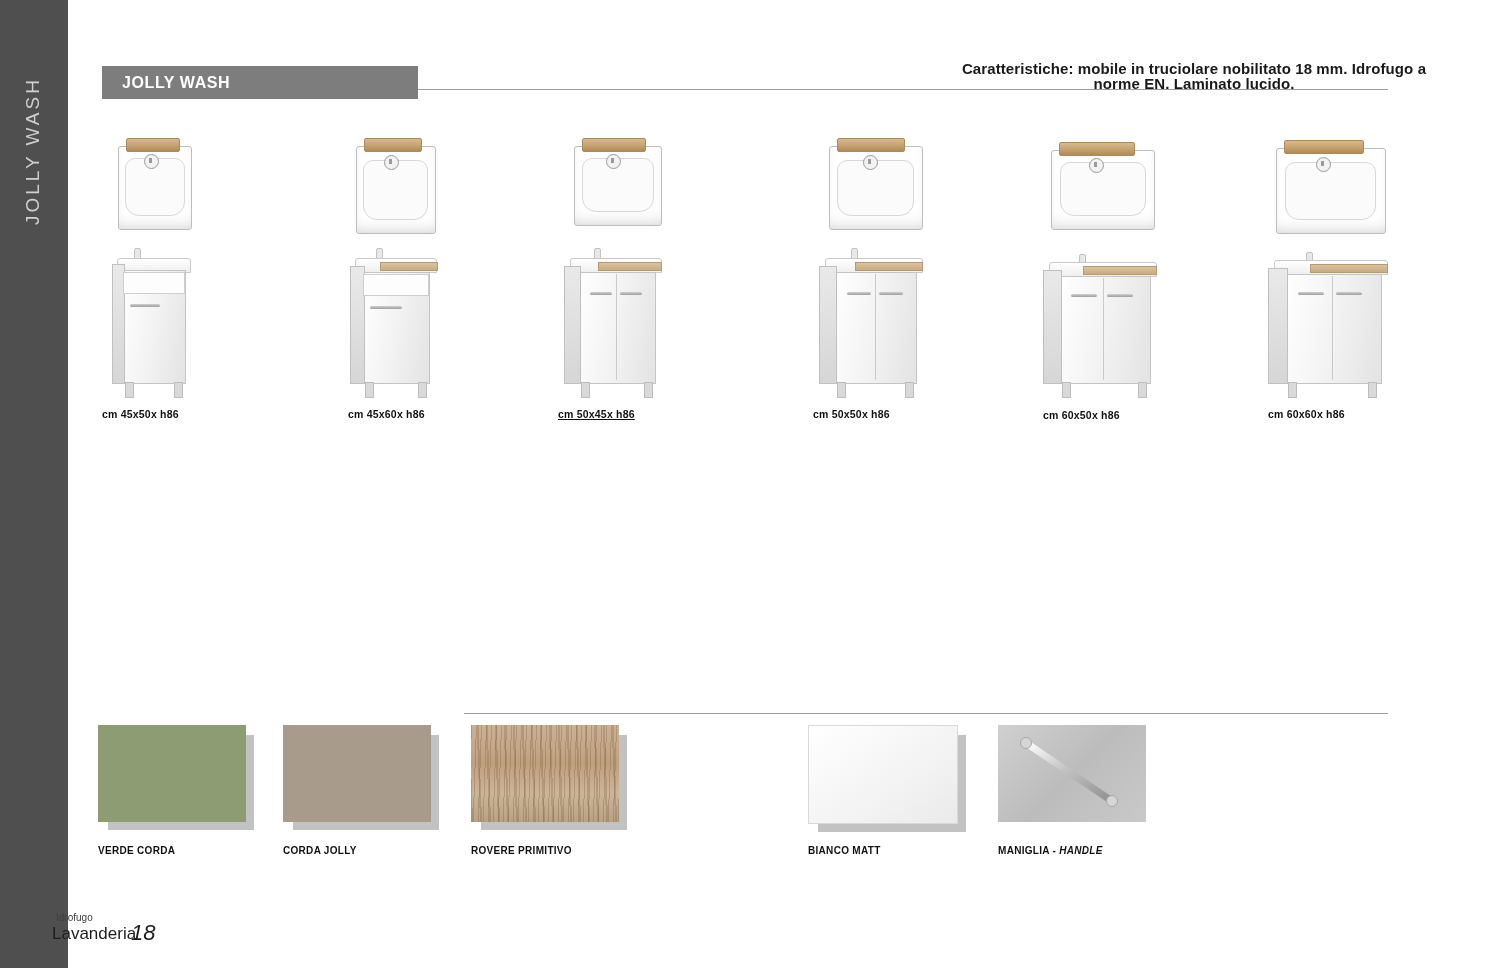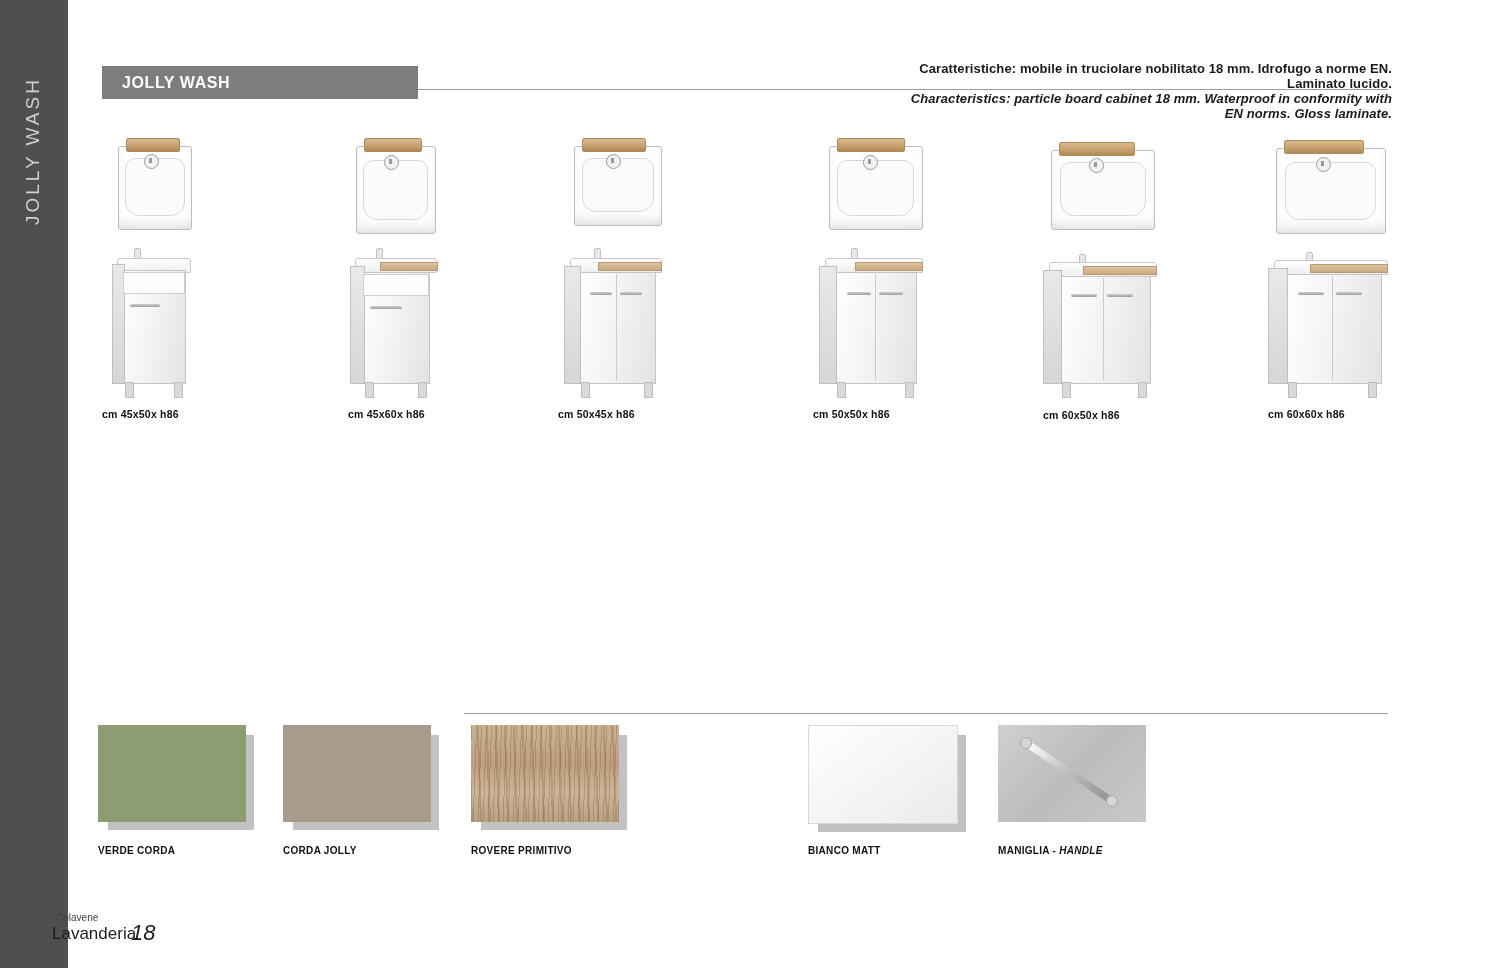--- a/index.html
+++ b/index.html
@@ -60,24 +60,24 @@
   .title-rule {
     position: absolute;
     left: 350px; top: 89px;
     width: 970px; height: 1px;
     background: #9c9c9c;
   }
 
   
   .charac {
     position: absolute;
-    left: 840px; top: 61px;
+    left: 884px; top: 61px;
     width: 484px;
-    text-align: right;
-    font-size: 13px;
+    text-align: center;
+    font-size: 15px;
     color: #1a1a1a;
     line-height: 15px;
   }
   .charac .it { font-weight: bold; letter-spacing: 0.1px; }
   .charac .en { font-style: italic; font-weight: bold; letter-spacing: 0.1px; }
 
   
   .products {
     position: absolute;
     left: 0; top: 120px;
@@ -301,21 +301,20 @@
 
 <div class="page">
 
   <div class="title-block">
     <span class="title-text">JOLLY WASH</span>
   </div>
   <div class="title-rule"></div>
 
   <div class="charac">
     <div class="it">Caratteristiche: mobile in truciolare nobilitato 18 mm. Idrofugo a norme EN. Laminato lucido.</div>
-    <div class="en">Characteristics: particle board cabinet 18 mm. Waterproof in conformity with EN norms. Gloss laminate.</div>
   </div>
 
   <div class="products">
 
     <div class="product" style="left:34px; top:0;">
       <div class="sink" style="left:16px; width:78px; height:110px;">
         <div class="basin" style="width:72px; height:82px;"></div>
         <div class="inner" style="left:7px; top:20px; width:58px; height:56px;"></div>
         <div class="board" style="width:52px;"></div>
         <div class="tap" style="left:26px; top:16px;"></div>
@@ -366,21 +365,21 @@
         <div class="top" style="left:6px; width:90px;"></div>
         <div class="topshelf" style="left:34px; top:4px; width:62px;"></div>
         <div class="body" style="left:14px; top:14px; width:76px; height:110px;"></div>
         <div class="side" style="left:0px; top:8px; width:15px; height:116px;"></div>
         <div class="door-split" style="left:52px; top:16px; height:106px;"></div>
         <div class="handle" style="left:26px; top:34px; width:22px;"></div>
         <div class="handle" style="left:56px; top:34px; width:22px;"></div>
         <div class="foot" style="left:17px; top:124px;"></div>
         <div class="foot" style="left:80px; top:124px;"></div>
       </div>
-      <div class="caption" style="left:0px; top:288px;">cm 50x45x h86</div>
+      <div class="caption" style="left:0px; top:288px;text-decoration:underline;">cm 50x45x h86</div>
     </div>
 
     <div class="product" style="left:745px; top:0;">
       <div class="sink" style="left:16px; width:100px; height:110px;">
         <div class="basin" style="width:92px; height:82px;"></div>
         <div class="inner" style="left:8px; top:22px; width:75px; height:54px;"></div>
         <div class="board" style="width:66px;"></div>
         <div class="tap" style="left:34px; top:17px;"></div>
       </div>
       <div class="cab" style="left:6px; width:128px; height:145px;">
@@ -484,18 +483,18 @@
         </svg>
       </div>
       <div class="label">
         <span>MANIGLIA - </span><em>HANDLE</em>
       </div>
     </div>
 
   </div>
 
   <div class="footer">
-    <span class="brand">Colavene</span>
+    <span class="brand">Idrofugo</span>
     <span class="section">Lavanderia</span>
     <span class="pageno">18</span>
   </div>
 
 </div>
 
 </body></html>

